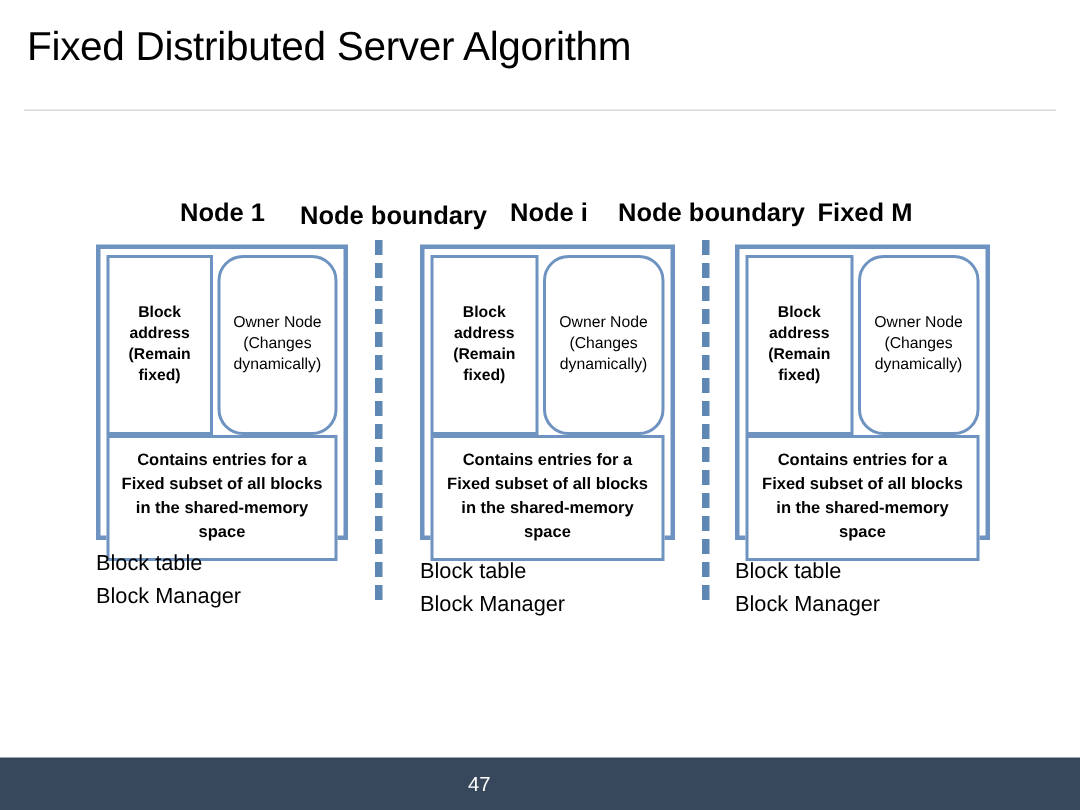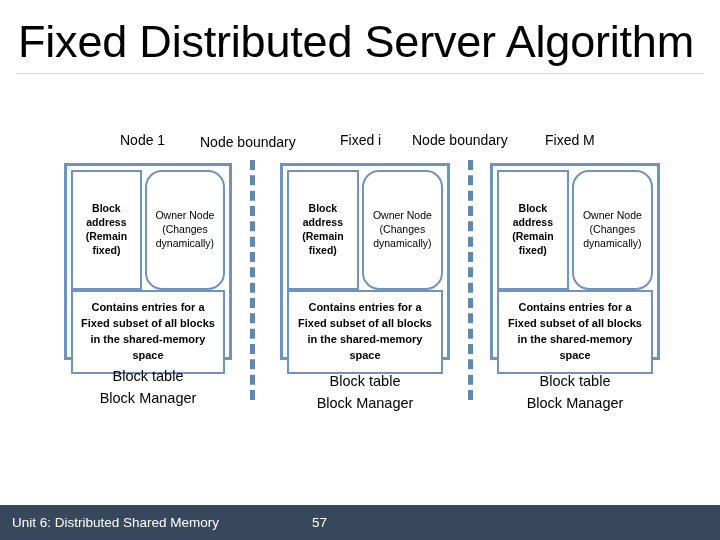--- a/index.html
+++ b/index.html
@@ -14,21 +14,21 @@
     overflow: hidden;
     position: relative;
   }
 
   
   .slide-title {
     position: absolute;
     left: 18px;
     top: 16px;
     width: 684px;
-    font-size: 45px;
+    font-size: 27px;
     font-weight: 400;
     color: #000000;
     letter-spacing: -0.2px;
     white-space: nowrap;
   }
   .title-rule {
     position: absolute;
     left: 16px;
     top: 73px;
     width: 688px;
@@ -41,24 +41,25 @@
     position: absolute;
     left: 0;
     top: 0;
     width: 720px;
     height: 540px;
   }
 
   
   .node-label {
     position: absolute;
-    font-size: 14px;
+    font-size: 17px;
     color: #000000;
     white-space: nowrap;
     font-family: "Liberation Sans", sans-serif;
+    font-weight: bold;
   }
 
   
   .node-box {
     position: absolute;
     border: 3px solid #6e93c0;
     background: #ffffff;
     box-sizing: border-box;
     padding: 4px;
   }
@@ -105,21 +106,20 @@
     line-height: 1.45;
     font-weight: 700;
     color: #000000;
     background: #ffffff;
     padding: 2px 6px;
   }
 
   
   .box-caption {
     position: absolute;
-    text-align: center;
     font-size: 14.5px;
     line-height: 1.5;
     color: #000000;
     white-space: nowrap;
   }
 
   
   .boundary {
     position: absolute;
     width: 5px;
@@ -147,21 +147,21 @@
 </head>
 <body>
 
 <div class="slide-title">Fixed Distributed Server Algorithm</div>
 <div class="title-rule"></div>
 
 <div class="diagram">
 
   <div class="node-label" style="left:120px; top:132px;">Node 1</div>
   <div class="node-label" style="left:200px; top:134px;">Node boundary</div>
-  <div class="node-label" style="left:340px; top:132px;">Fixed i</div>
+  <div class="node-label" style="left:340px; top:132px;">Node i</div>
   <div class="node-label" style="left:412px; top:132px;">Node boundary</div>
   <div class="node-label" style="left:545px; top:132px;">Fixed M</div>
 
   <div class="node-box" style="left:64px; top:163px; width:168px; height:197px;">
     <div class="top-row">
       <div class="cell cell-addr">Block address (Remain fixed)</div>
       <div class="cell cell-owner">Owner Node (Changes dynamically)</div>
     </div>
     <div class="desc-box">Contains entries for a Fixed subset of all blocks in the shared-memory space</div>
   </div>
@@ -194,15 +194,14 @@
     <div class="desc-box">Contains entries for a Fixed subset of all blocks in the shared-memory space</div>
   </div>
   <div class="box-caption" style="left:490px; top:371px; width:170px;">
     <div>Block table</div>
     <div>Block Manager</div>
   </div>
 
 </div>
 
 <div class="footer">
-  <span class="footer-left">Unit 6: Distributed Shared Memory</span>
-  <span class="footer-page">57</span>
+  <span class="footer-page">47</span>
 </div>
 
 </body></html>

